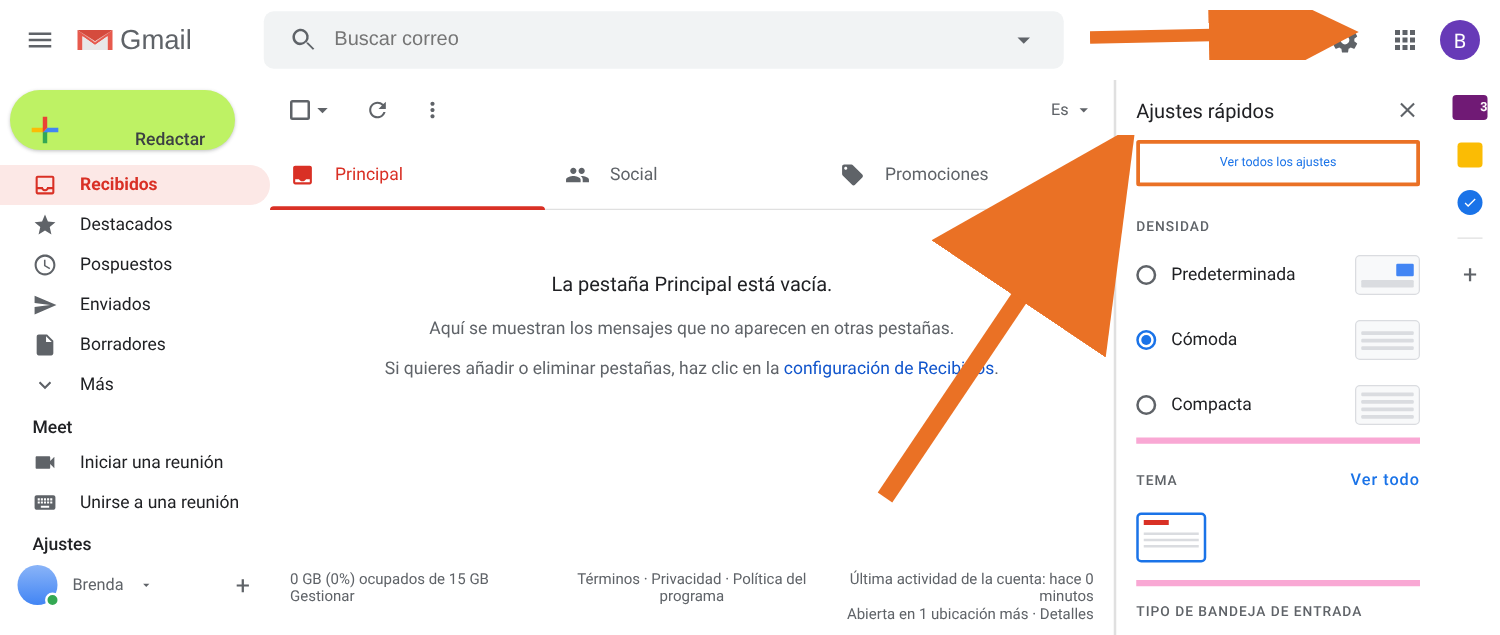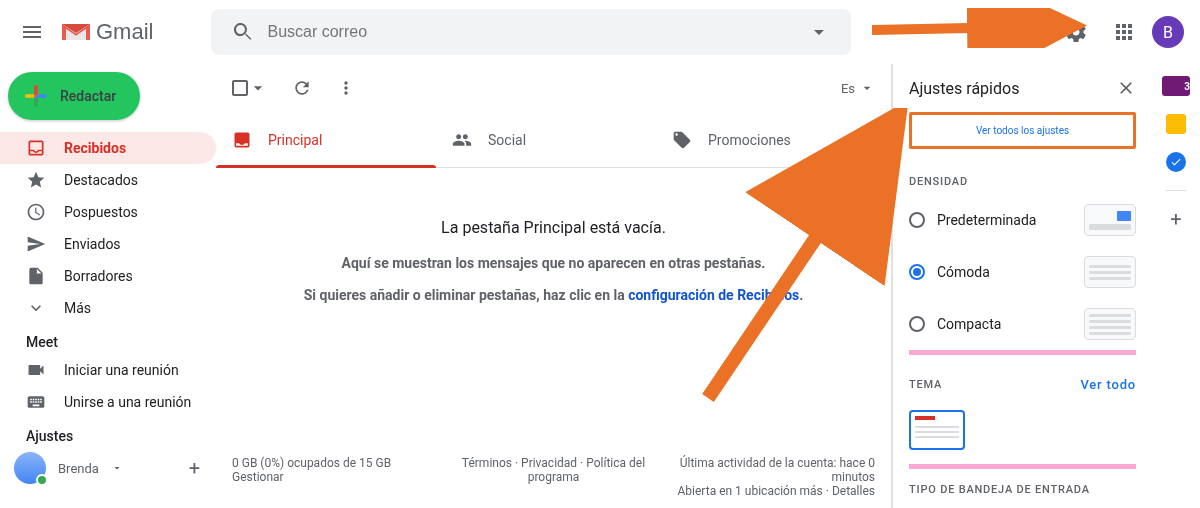--- a/index.html
+++ b/index.html
@@ -16,21 +16,21 @@
   .search-dd { color: #5f6368; padding: 0 12px; }
   .header-right { margin-left: auto; display: flex; align-items: center; gap: 8px; padding-right: 8px; }
   .hicon { width: 40px; height: 40px; display: flex; align-items: center; justify-content: center; color: #5f6368; cursor: pointer; border-radius: 50%; }
   .avatar { width: 32px; height: 32px; border-radius: 50%; background: #673ab7; color: #fff; display: flex; align-items: center; justify-content: center; font-size: 16px; }
   
   
   .main { display: flex; height: 444px; }
   
   
   .sidebar { width: 216px; padding-top: 8px; flex-shrink: 0; }
-  .compose { display: inline-flex; align-items: center; height: 48px; padding: 0 24px 0 12px; margin-left: 8px; border-radius: 24px; box-shadow: 0 1px 3px rgba(60,64,67,.3); background: #22c55e; cursor: pointer; margin-bottom: 12px; }
+  .compose { display: inline-flex; align-items: flex-end; height: 48px; padding: 0 24px 0 12px; margin-left: 8px; border-radius: 24px; box-shadow: 0 1px 3px rgba(60,64,67,.3); background: #bef264; cursor: pointer; margin-bottom: 12px; gap: 48px; }
   .compose-plus { width: 32px; height: 32px; }
   .compose-label { font-size: 14px; color: #3c4043; margin-left: 8px; font-weight: 500; }
   .nav-item { display: flex; align-items: center; height: 32px; padding-left: 26px; cursor: pointer; border-radius: 0 16px 16px 0; color: #202124; }
   .nav-item.active { background: #fce8e6; color: #d93025; font-weight: 700; }
   .nav-icon { width: 20px; color: #5f6368; display: flex; align-items: center; }
   .nav-item.active .nav-icon { color: #d93025; }
   .nav-label { margin-left: 18px; font-size: 14px; }
   .section-title { padding: 10px 0 4px 26px; font-size: 14px; font-weight: 500; color: #202124; }
   .hangouts-row { display: flex; align-items: center; padding: 4px 16px 4px 14px; justify-content: space-between; }
   .hangouts-user { display: flex; align-items: center; gap: 12px; color: #5f6368; font-size: 13px; }
@@ -45,21 +45,21 @@
   .tool-left { display: flex; align-items: center; gap: 24px; color: #5f6368; }
   .cbwrap { display: flex; align-items: center; }
   .checkbox { width: 16px; height: 16px; border: 2px solid #5f6368; border-radius: 2px; }
   .tool-right { margin-left: auto; color: #5f6368; display: flex; align-items: center; gap: 4px; font-size: 13px; }
   .tabs { display: flex; height: 56px; border-bottom: 1px solid #e0e0e0; }
   .tab { flex: 1; max-width: 220px; display: flex; align-items: center; gap: 16px; padding: 0 16px; color: #5f6368; cursor: pointer; position: relative; font-size: 14px; }
   .tab.active { color: #d93025; }
   .tab.active::after { content: ''; position: absolute; left: 0; right: 0; bottom: -1px; height: 3px; background: #d93025; border-radius: 3px 3px 0 0; }
   .empty { text-align: center; padding: 50px 30px 30px; color: #202124; }
   .empty-title { font-size: 16px; margin-bottom: 18px; }
-  .empty-sub { font-size: 14px; color: #5f6368; margin-bottom: 16px; font-weight: bold; }
+  .empty-sub { font-size: 14px; color: #5f6368; margin-bottom: 16px; }
   .empty-link { color: #15c; cursor: pointer; }
   .footer { display: flex; justify-content: space-between; padding: 10px 16px; color: #5f6368; font-size: 12px; margin-top: auto; }
   .footer > div { flex: 1; }
   .footer .fc { text-align: center; }
   .footer .fr { text-align: right; }
   
   
   .qsettings { width: 260px; border-left: 1px solid #e0e0e0; padding: 0 16px 16px; overflow-y: auto; }
   .qs-head { display: flex; align-items: center; justify-content: space-between; height: 48px; font-size: 16px; }
   .qs-all-btn { border: 3px solid #ea7125; color: #1a73e8; text-align: center; padding: 10px 0; font-size: 10px; cursor: pointer; border-radius: 2px; margin-bottom: 12px; }

